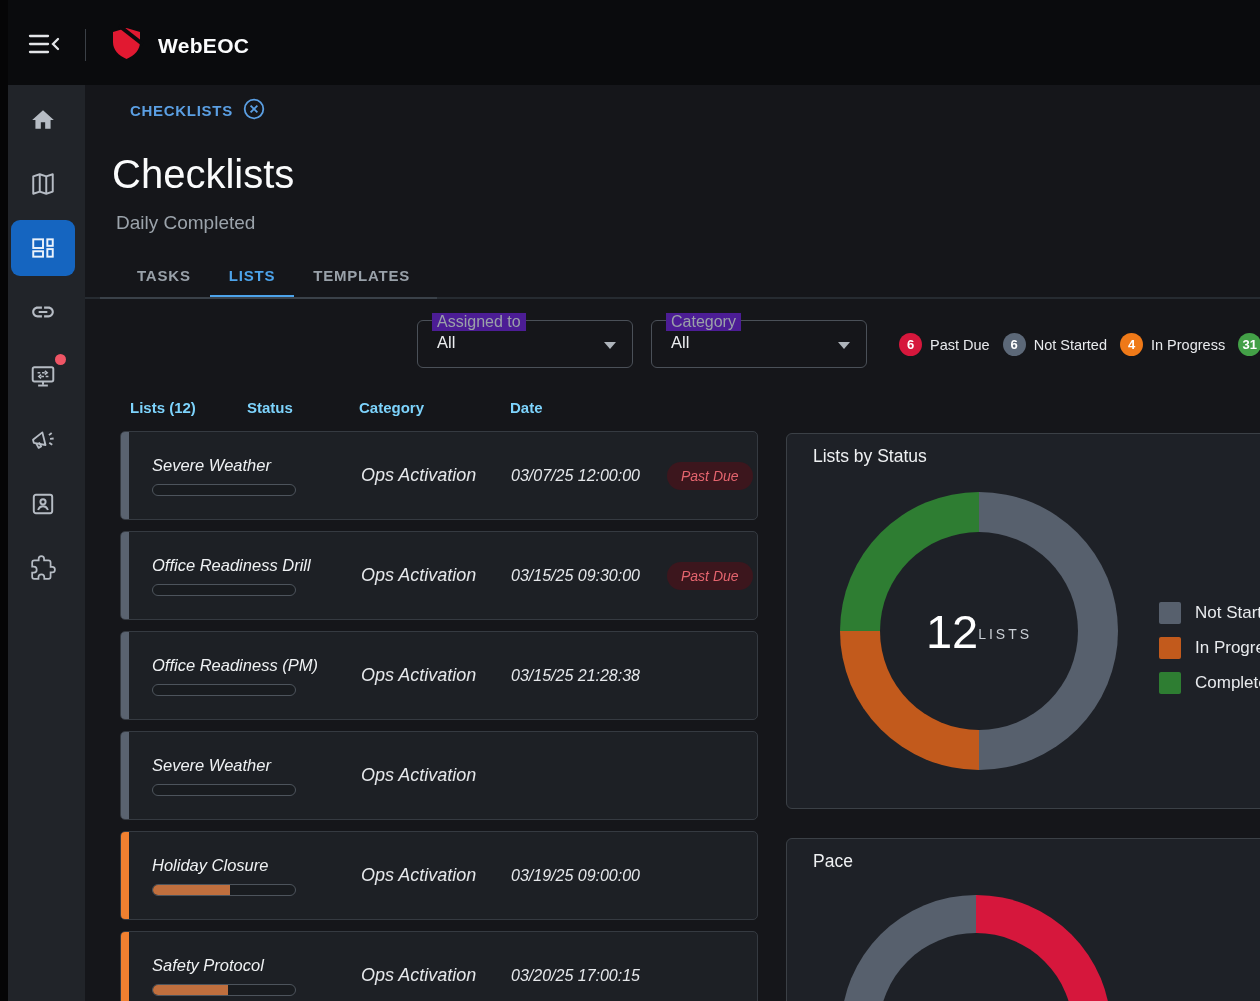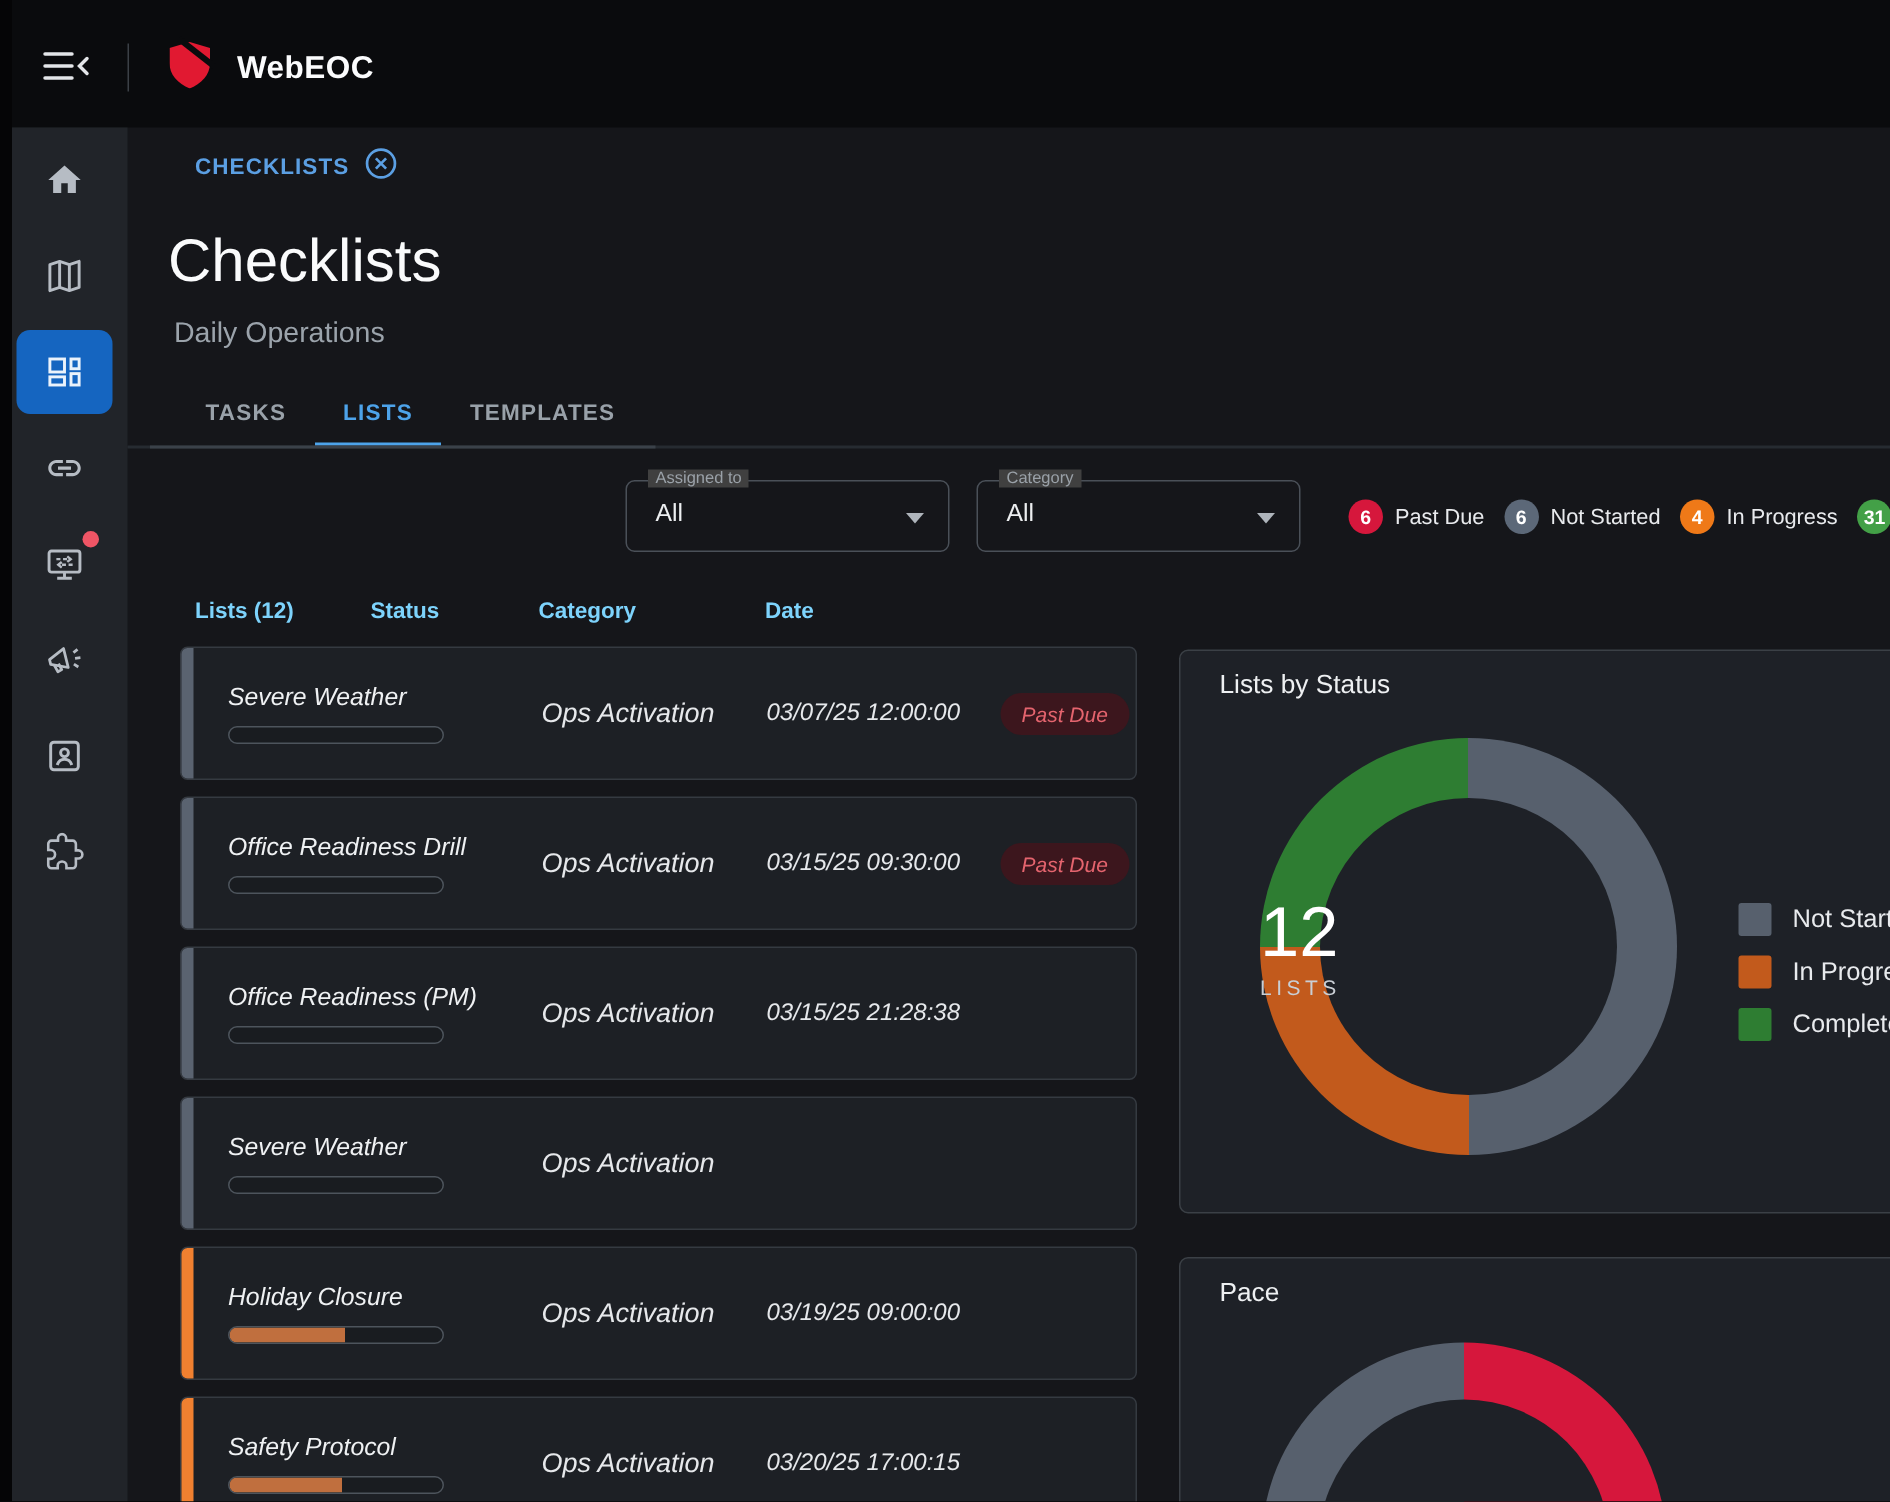--- a/index.html
+++ b/index.html
@@ -33,21 +33,21 @@
   .tabs-rule{position:absolute;left:85px;top:297px;width:1175px;height:2px;background:#262b31;}
   .tabs-rule-light{position:absolute;left:100px;top:297px;width:337px;height:2px;background:#3a4149;}
   
   .search-box{position:absolute;left:128px;top:322px;width:275px;height:45px;box-sizing:border-box;
               background:#1b1e23;border:1px solid #41464d;border-radius:6px;display:flex;align-items:center;gap:13px;padding:0 14px;}
   .search-box input{flex:1;background:transparent;border:none;outline:none;color:#d7dade;
                     font-size:16px;font-family:"Liberation Sans",sans-serif;}
   .search-box input::placeholder{color:#8f969e;}
   .select{position:absolute;top:320px;height:48px;width:216px;box-sizing:border-box;
           border:1px solid #4a5058;border-radius:6px;cursor:pointer;}
-  .select .flabel{position:absolute;left:14px;top:-8px;font-size:11px;color:#9aa1a8;background:#404040;padding:0 5px;text-align:center;}
+  .select .flabel{position:absolute;left:14px;top:-8px;font-size:16px;color:#9aa1a8;background:#4c1d95;padding:0 5px;text-align:center;}
   .select .val{position:absolute;left:19px;top:12px;font-size:16.5px;color:#eceef0;}
   .caret{position:absolute;right:16px;top:21px;width:0;height:0;border-left:6px solid transparent;
          border-right:6px solid transparent;border-top:7px solid #aeb4bb;}
   .summary{position:absolute;left:899px;top:333px;display:flex;align-items:center;gap:13px;white-space:nowrap;}
   .chip{display:flex;align-items:center;gap:8px;cursor:pointer;}
   .chip-count{min-width:23px;height:23px;border-radius:12px;display:flex;align-items:center;justify-content:center;
               color:#fff;font-size:13px;font-weight:700;padding:0 2px;box-sizing:border-box;}
   .chip-label{font-size:14.5px;color:#e8eaed;}
   .chip-label:empty{display:none;}
   
@@ -70,22 +70,22 @@
   
   .panel{position:absolute;width:520px;background:#1e2127;border:1px solid #3b4046;border-radius:6px;box-sizing:border-box;}
   .panel-title{position:absolute;left:26px;top:12px;font-size:17.5px;font-weight:500;color:#eef0f2;}
   #panel-status{left:786px;top:433px;height:376px;}
   #panel-pace{left:786px;top:838px;height:330px;}
   .donut{position:absolute;border-radius:50%;}
   .donut::after{content:"";position:absolute;inset:40px;border-radius:50%;background:#1e2127;}
   #donut-status{left:53px;top:58px;width:278px;height:278px;}
   #donut-pace{left:54px;top:56px;width:270px;height:270px;}
   #donut-pace::after{inset:38px;}
-  .donut-center{position:absolute;left:53px;top:58px;width:278px;height:278px;display:flex;flex-direction:column;
-                justify-content:center;z-index:2;pointer-events:none;}
+  .donut-center{position:absolute;left:53px;top:58px;width:278px;height:278px;display:flex;
+                align-items:center;justify-content:center;z-index:2;pointer-events:none;}
   .donut-value{font-size:47px;color:#ffffff;font-weight:400;line-height:1;}
   .donut-label{margin-top:6px;font-size:14px;color:#c9ced4;letter-spacing:3px;}
   .legend{position:absolute;left:372px;top:168px;display:flex;flex-direction:column;gap:13px;white-space:nowrap;}
   .legend-item{display:flex;align-items:center;gap:14px;}
   .swatch{width:22px;height:22px;border-radius:2px;flex:0 0 auto;}
   .legend-text{font-size:17px;color:#e8eaed;}
 </style>
 </head>
 <body>
 
@@ -194,21 +194,21 @@
 
   <div class="breadcrumb">
     <span>CHECKLISTS</span>
     <span><svg width="22" height="22" viewBox="0 0 22 22" fill="none" stroke="#5b9fe3" stroke-width="1.8">
           <circle cx="11" cy="11" r="9.3"></circle>
           <line x1="7.6" y1="7.6" x2="14.4" y2="14.4"></line>
           <line x1="14.4" y1="7.6" x2="7.6" y2="14.4"></line>
         </svg></span>
   </div>
   <div class="page-title">Checklists</div>
-  <div class="page-subtitle">Daily Operations</div>
+  <div class="page-subtitle">Daily Completed</div>
 
   <div class="tabs">
     <div class="tab">TASKS</div>
     <div class="tab active">LISTS</div>
     <div class="tab">TEMPLATES</div>
   </div>
   <div class="tabs-rule"></div>
   <div class="tabs-rule-light"></div>
 
   <div class="select" style="left:417px;">

